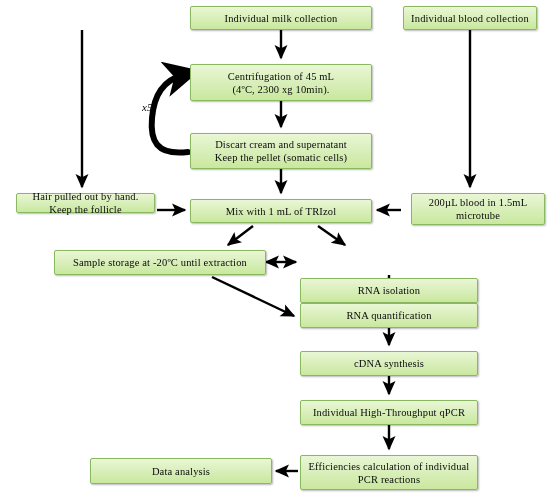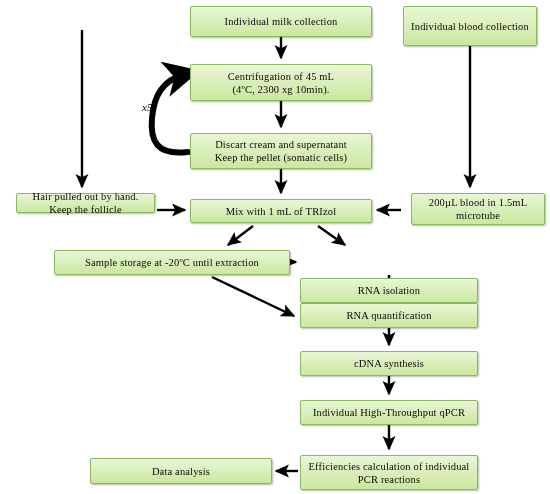--- a/index.html
+++ b/index.html
@@ -100,25 +100,25 @@
     <line x1="389" y1="328" x2="389" y2="345" stroke="#000" stroke-width="2.4" marker-end="url(#arrowhead)"></line>
 
     <line x1="389" y1="376" x2="389" y2="394" stroke="#000" stroke-width="2.4" marker-end="url(#arrowhead)"></line>
 
     <line x1="389" y1="425" x2="389" y2="449" stroke="#000" stroke-width="2.4" marker-end="url(#arrowhead)"></line>
 
     <line x1="298" y1="471" x2="276" y2="471" stroke="#000" stroke-width="2.4" marker-end="url(#arrowhead)"></line>
   </svg>
 
 
-  <div class="node" style="left:190px; top:6px; width:182px; height:31px;">
+  <div class="node" style="left:190px; top:6px; width:182px; height:24px;">
     <span>Individual milk collection</span>
   </div>
 
-  <div class="node" style="left:403px; top:6px; width:134px; height:40px;">
+  <div class="node" style="left:403px; top:6px; width:134px; height:24px;">
     <span>Individual blood collection</span>
   </div>
 
   <div class="node" style="left:190px; top:64px; width:182px; height:37px;">
     <span>Centrifugation of 45 mL<br>(4ºC, 2300 xg 10min).</span>
   </div>
 
   <div class="node" style="left:190px; top:133px; width:182px; height:36px;">
     <span>Discart cream and supernatant<br>Keep the pellet (somatic cells)</span>
   </div>
@@ -128,21 +128,21 @@
   </div>
 
   <div class="node" style="left:190px; top:199px; width:182px; height:24px;">
     <span>Mix with 1 mL of TRIzol</span>
   </div>
 
   <div class="node" style="left:403px; top:193px; width:134px; height:32px;margin-left:8px;">
     <span>200µL blood in 1.5mL<br>microtube</span>
   </div>
 
-  <div class="node" style="left:54px; top:250px; width:236px; height:25px;">
+  <div class="node" style="left:54px; top:250px; width:212px; height:25px;">
     <span>Sample storage at -20ºC until extraction</span>
   </div>
 
   <div class="node" style="left:300px; top:250px; width:178px; height:25px;margin-top:28px;">
     <span>RNA isolation</span>
   </div>
 
   <div class="node" style="left:300px; top:303px; width:178px; height:25px;">
     <span>RNA quantification</span>
   </div>

